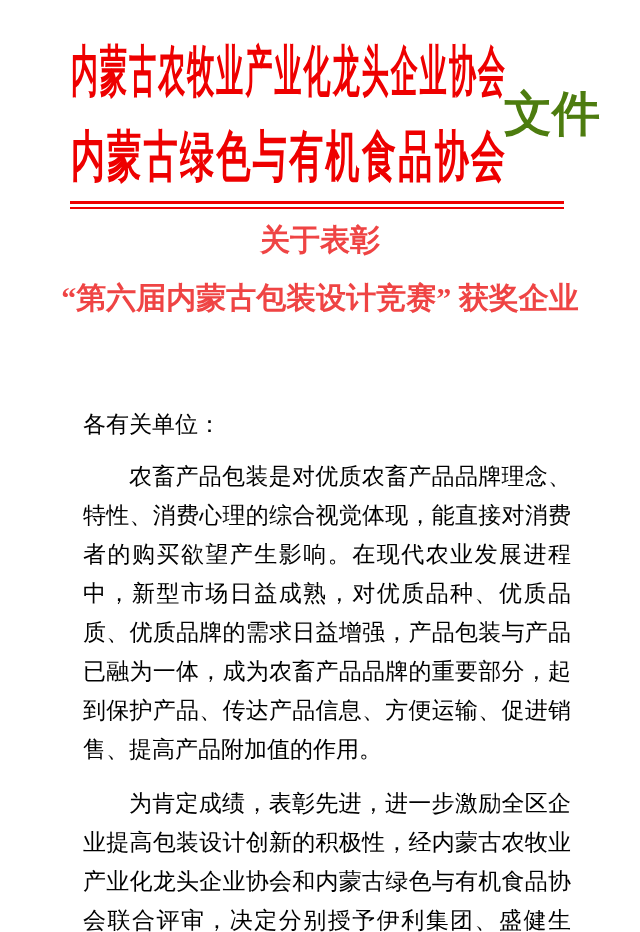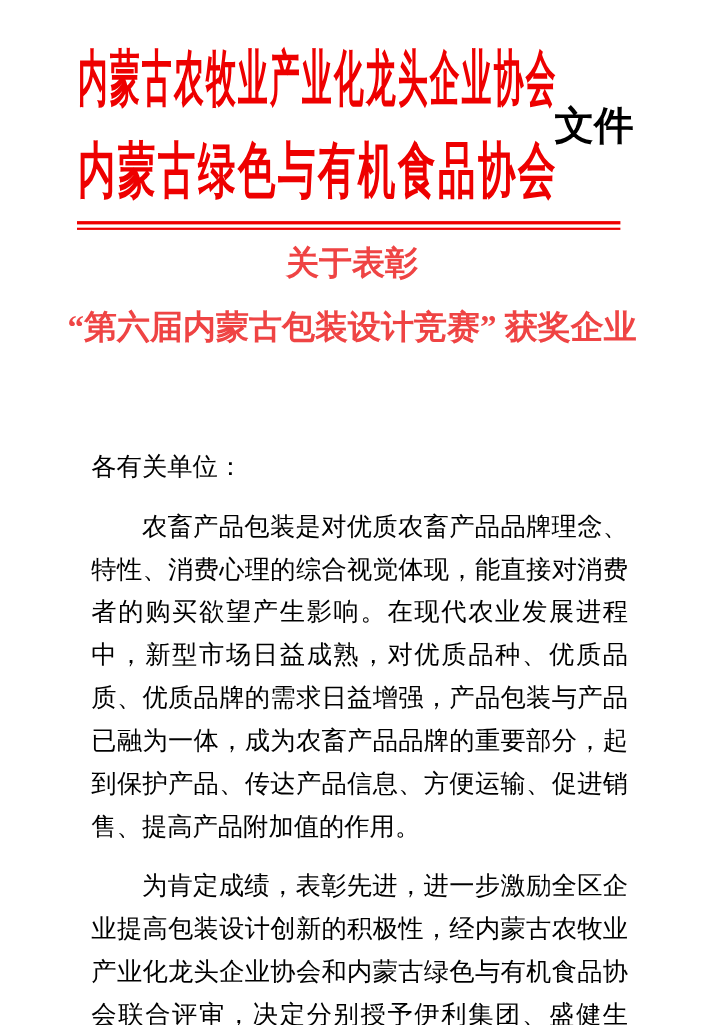--- a/index.html
+++ b/index.html
@@ -37,23 +37,23 @@
   .org-line2 {
     top: 130px;
     font-size: 34px;
     line-height: 34px;
     transform: scaleY(1.62);
   }
   .doc-type-label {
     position: absolute;
     left: 504px;
     top: 92px;
-    color: #000000;
+    color: #4d7c0f;
     font-weight: bold;
-    font-size: 36px;
+    font-size: 48px;
     line-height: 44px;
     white-space: nowrap;
   }
 
   
   .red-rule {
     position: absolute;
     left: 70px;
     top: 201px;
     width: 494px;
@@ -93,20 +93,21 @@
     font-size: 23px;
     line-height: 39px;
     text-align: justify;
   }
   .doc-body p {
     margin: 15px;
     padding: 0;
   }
   .doc-body p.indent {
     text-indent: 2em;
+    font-family: Liberation Mono, monospace;
   }
 </style>
 </head>
 <body>
 
 <div class="page">
 
   <div>
     <div class="org-line org-line1">内蒙古农牧业产业化龙头企业协会</div>
     <div class="org-line org-line2">内蒙古绿色与有机食品协会</div>

